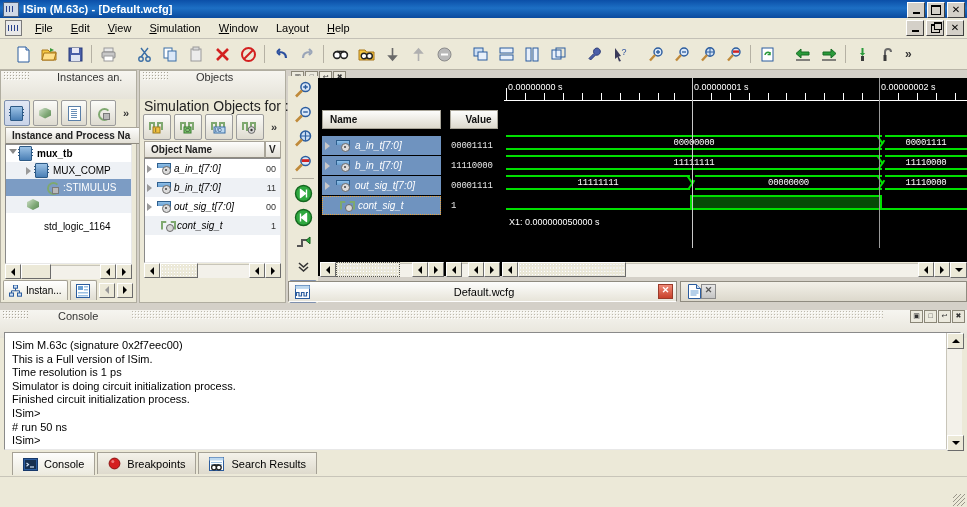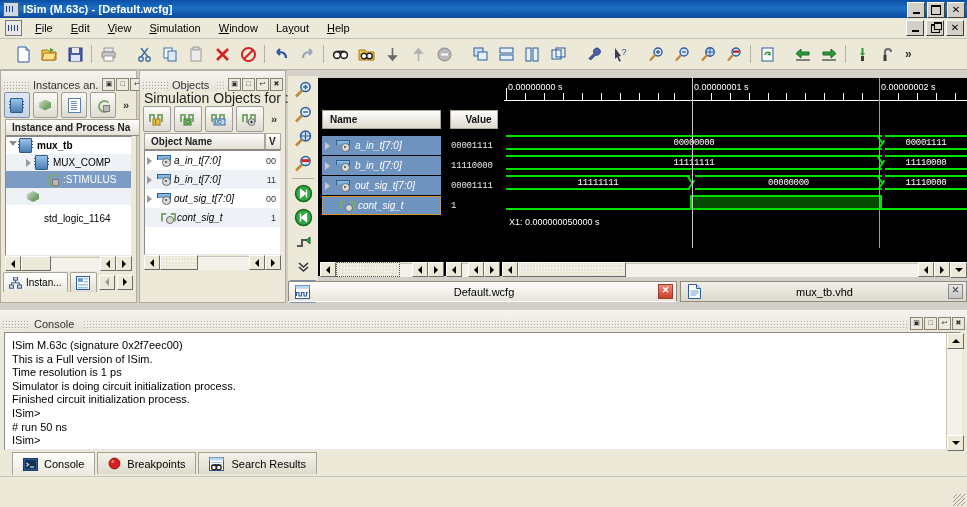--- a/index.html
+++ b/index.html
@@ -43,22 +43,22 @@
     border-bottom:1px solid #b9b5a8;display:flex;align-items:center;}
   .grip{width:4px;height:20px;margin:0 3px;
     background-image:radial-gradient(#fff 40%,transparent 41%),radial-gradient(#9a968a 40%,transparent 41%);
     background-size:2px 2px;background-position:1px 1px,0 0;}
   .tbtn{width:24px;height:24px;display:flex;align-items:center;justify-content:center;
     border:1px solid transparent;border-radius:2px;}
   .tsep{width:1px;height:18px;background:#b5b1a4;margin:0 3px;}
   .chev{font-size:12px;color:#333;padding:0 4px;font-weight:bold;}
 
   
-  .panel-cap{height:20px;background:linear-gradient(to bottom,#f6f5f0,#e6e3d9);
-    display:flex;align-items:flex-end;font-size:11px;color:#333;position:relative;}
+  .panel-cap{height:28px;background:linear-gradient(to bottom,#f6f5f0,#e6e3d9);
+    display:flex;align-items:flex-start;font-size:11px;color:#333;position:relative;gap:24px;}
   .cap-grip{flex:0 0 auto;width:26px;height:10px;margin-left:2px;
     background-image:radial-gradient(#fff 40%,transparent 41%),radial-gradient(#a9a599 40%,transparent 41%);
     background-size:3px 3px;background-position:1px 1px,0 0;}
   .cap-fill{flex:1 1 auto;height:10px;margin:0 3px;
     background-image:radial-gradient(#fff 40%,transparent 41%),radial-gradient(#bdb9ad 40%,transparent 41%);
     background-size:3px 3px;background-position:1px 1px,0 0;}
   .cap-btns{display:flex;gap:1px;margin-right:2px;}
   .cb{width:11px;height:11px;border:1px solid #8a8677;background:#eceade;
     font-size:7px;line-height:9px;text-align:center;color:#333;}
   .cb.x{background:#e9e6da;}
@@ -911,21 +911,20 @@
       <span class="xbtn">✕</span>
     </div>
     <div class="ftab off" style="left:392px;width:287px;">
       <span style="margin-left:7px;display:flex;">
         <svg width="13" height="15" viewBox="0 0 13 15">
             <path d="M0.5 0.5h8l4 4v10h-12z" fill="#fff" stroke="#2b5c9e"></path>
             <path d="M8.5 0.5v4h4" fill="#cfe0f4" stroke="#2b5c9e"></path>
             <path d="M2.5 7h8M2.5 9h8M2.5 11h6" stroke="#6a9fd4"></path>
           </svg>
       </span>
-      <span class="lbl">mux_tb.vhd</span>
       <span class="xbtn gray">✕</span>
     </div>
   </div>
 
   <div id="console">
     <div class="panel-cap" style="width:967px;">
       <div class="cap-grip"></div>
       <div style="flex:0 0 auto;padding:0 6px;">Console</div>
       <div class="cap-fill"></div>
       <div class="cap-btns">

